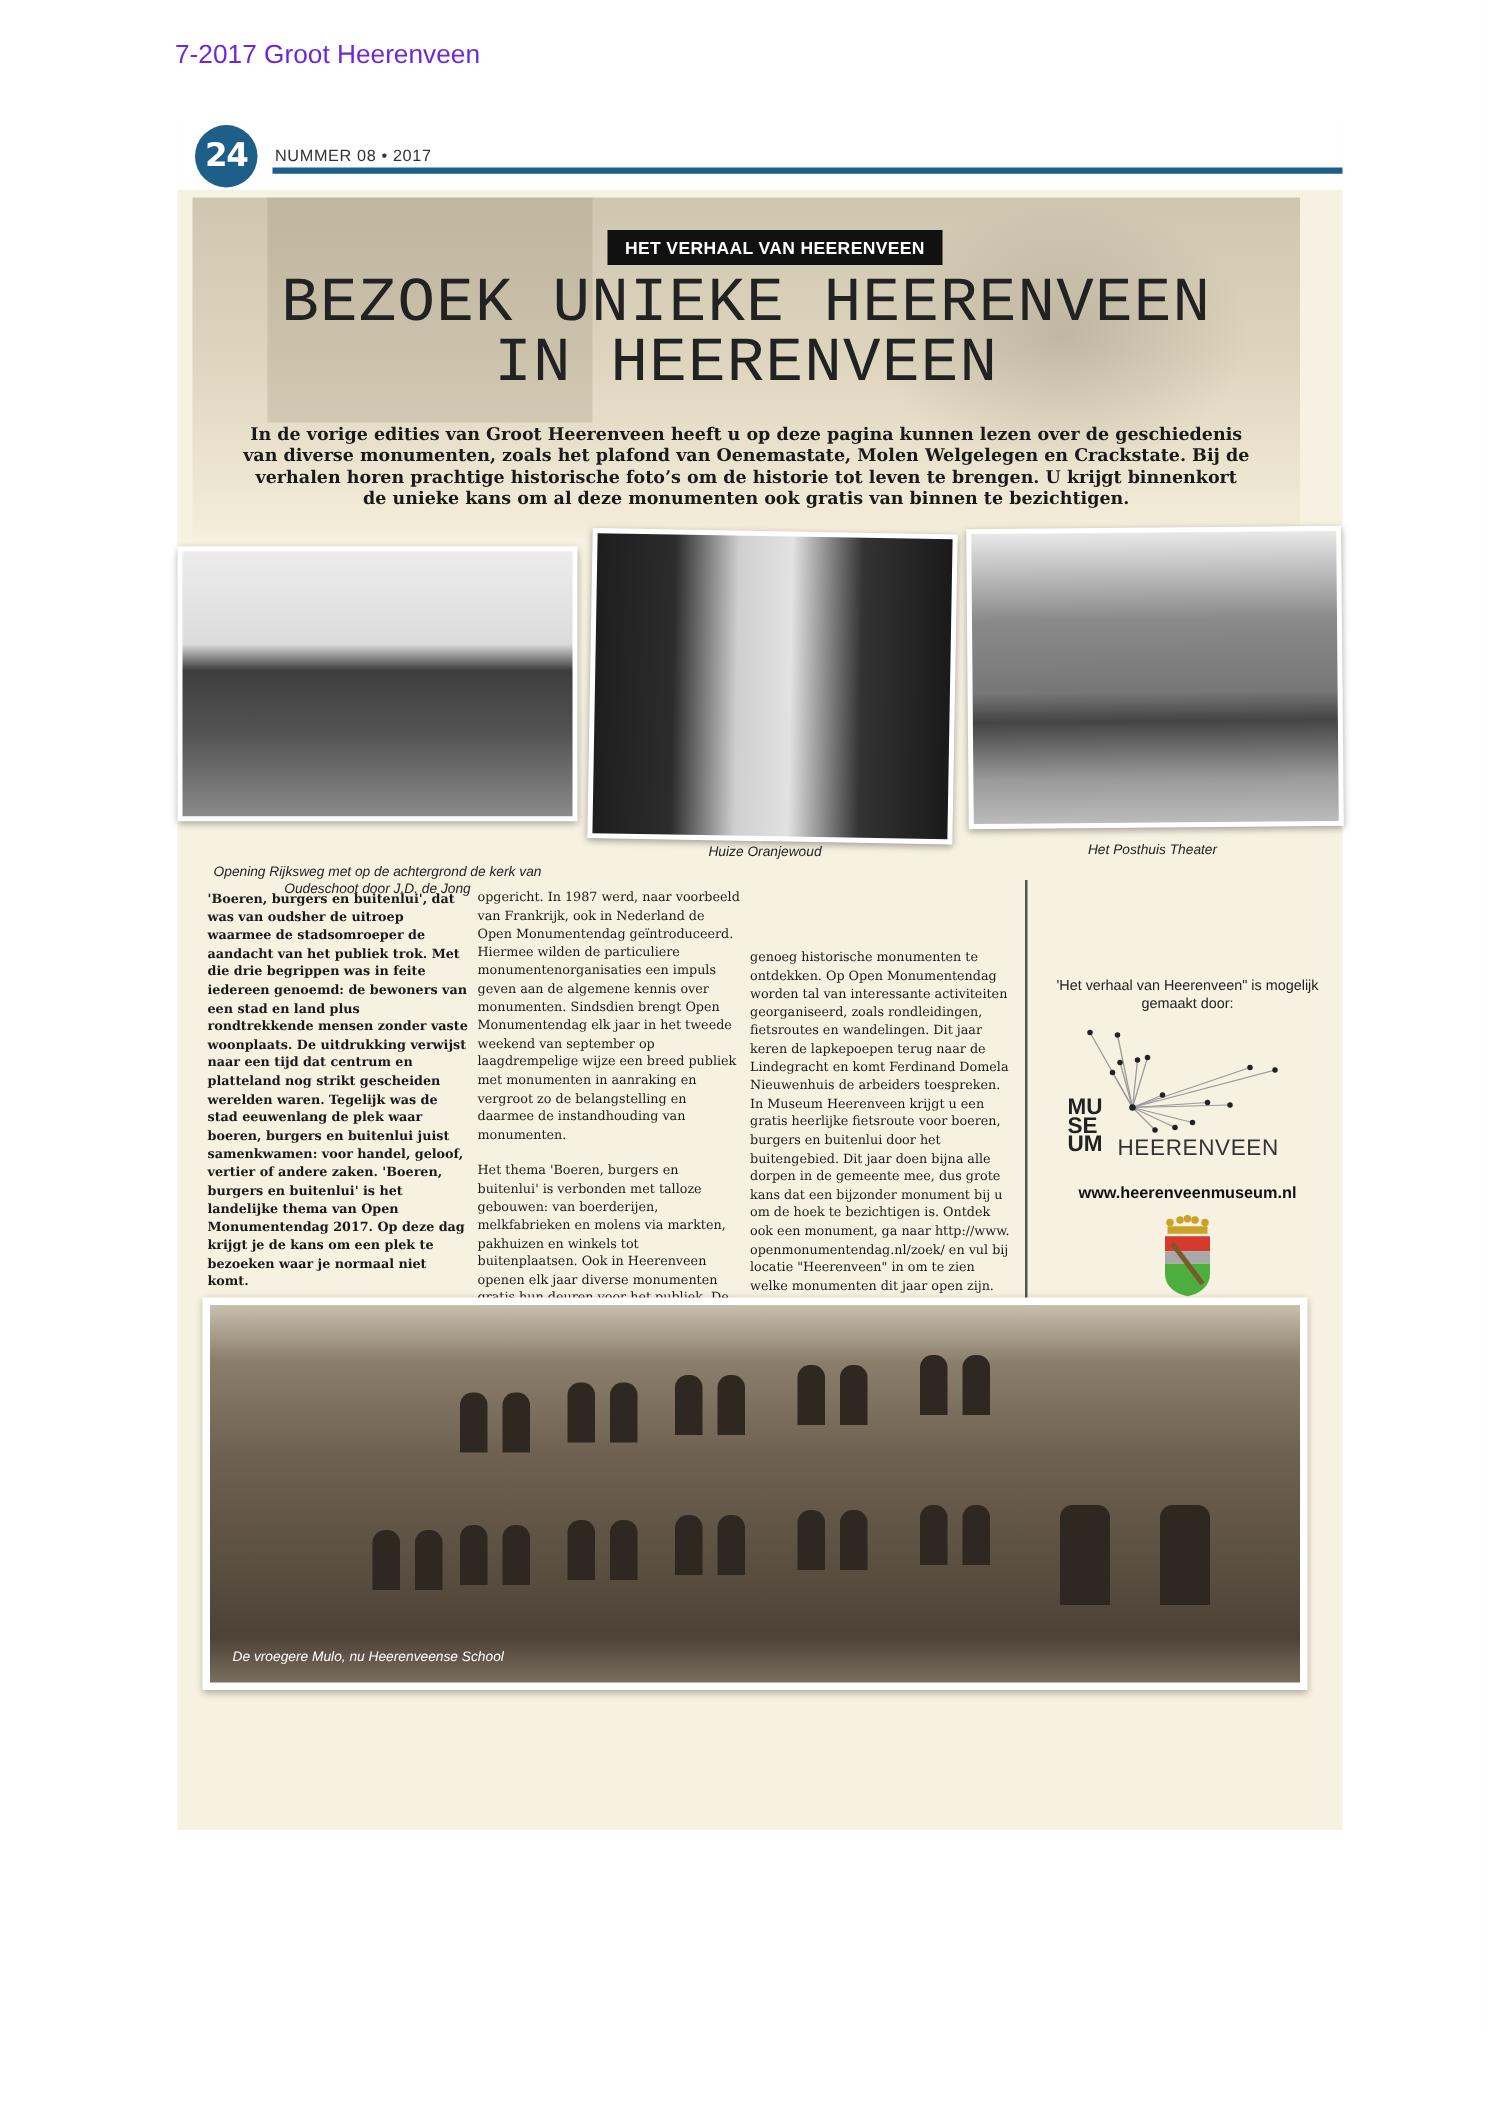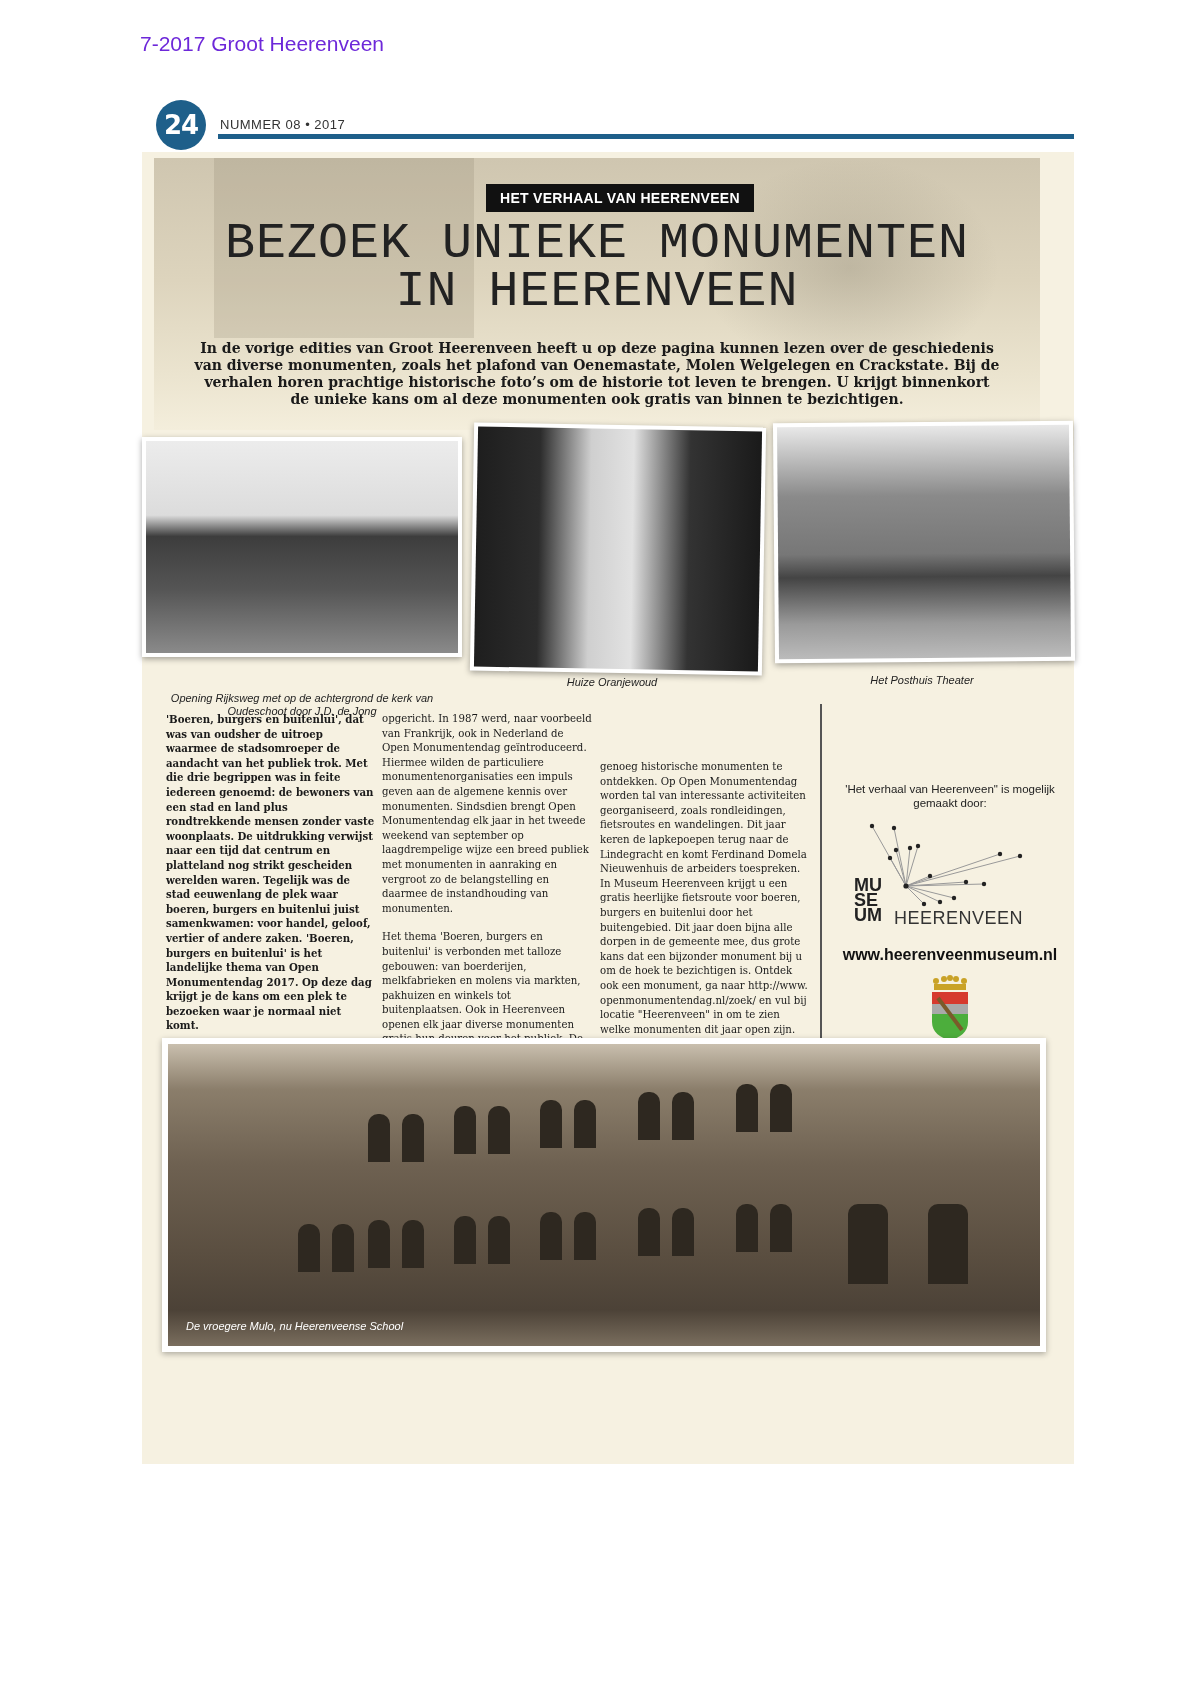--- a/index.html
+++ b/index.html
@@ -35,21 +35,21 @@
   .c1 .lead { font-weight:bold; }
   .c2 { left:240px; top:620px; width:212px; }
   .c3 { left:458px; top:620px; width:210px;margin-top:48px; }
   .vrule { position:absolute; left:678px; top:612px; width:2px; height:388px; background:#555; }
   .sidebar { position:absolute; left:686px; top:690px; width:244px; text-align:center; }
   .sb-intro { font-size:11.5px; line-height:14px; color:#222; }
   .logo { position:relative; width:200px; height:120px; margin:8px auto 0 auto; }
   .logo svg { position:absolute; left:0; top:0; }
   .logo-mu { position:absolute; left:4px; top:60px; font-weight:bold; font-size:18px; line-height:15px; color:#222; text-align:left; }
   .logo-heer { position:absolute; left:44px; top:90px; font-size:18px; color:#333; letter-spacing:0.5px; }
-  .sb-url { font-weight:bold; font-size:16px; margin-top:8px; color:#111; }
+  .sb-url { font-weight:bold; font-size:13px; margin-top:8px; color:#111; }
   .crest { width:60px; height:72px; margin:10px auto 0 auto; position:relative; }
   .sb-thanks { font-size:11px; margin-top:10px; line-height:14px; color:#222; }
   .sb-thanks b { display:block; }
   .big-photo { position:absolute; left:20px; top:946px; width:884px; height:314px; background:#fff; box-shadow:0 2px 6px rgba(0,0,0,0.3); }
   .big-photo .img { position:absolute; left:6px; top:6px; right:6px; bottom:6px;
      background: linear-gradient(180deg, #c9bfae 0%, #8b7e6b 15%, #6e6151 40%, #5a4e40 70%, #4c4237 88%, #7a6e5e 100%); overflow:hidden; }
   .win { position:absolute; width:22px; height:48px; background:#2e2820; border-top-left-radius:10px; border-top-right-radius:10px; }
   .big-cap { position:absolute; left:18px; bottom:14px; color:#fff; font-style:italic; font-size:11px; }
 </style>
 </head>
@@ -62,21 +62,21 @@
     <div class="page-num">24</div>
     <div class="issue">NUMMER 08 • 2017</div>
     <div class="rule"></div>
   </div>
 
   <div class="hero">
     <div class="hero-bg-building"></div>
     <div class="hero-bg-tree"></div>
     <div class="kicker">HET VERHAAL VAN HEERENVEEN</div>
     <div class="headline">
-      <div>BEZOEK UNIEKE MONUMENTEN</div>
+      <div>BEZOEK UNIEKE HEERENVEEN</div>
       <div>IN HEERENVEEN</div>
     </div>
     <div class="intro">In de vorige edities van Groot Heerenveen heeft u op deze pagina kunnen lezen over de geschiedenis van diverse monumenten, zoals het plafond van Oenemastate, Molen Welgelegen en Crackstate. Bij de verhalen horen prachtige historische foto’s om de historie tot leven te brengen. U krijgt binnenkort de unieke kans om al deze monumenten ook gratis van binnen te bezichtigen.</div>
   </div>
 
   <div class="photo p1">
       <div class="img"></div>
     </div>
   <div class="photo p2">
       <div class="img"></div>

